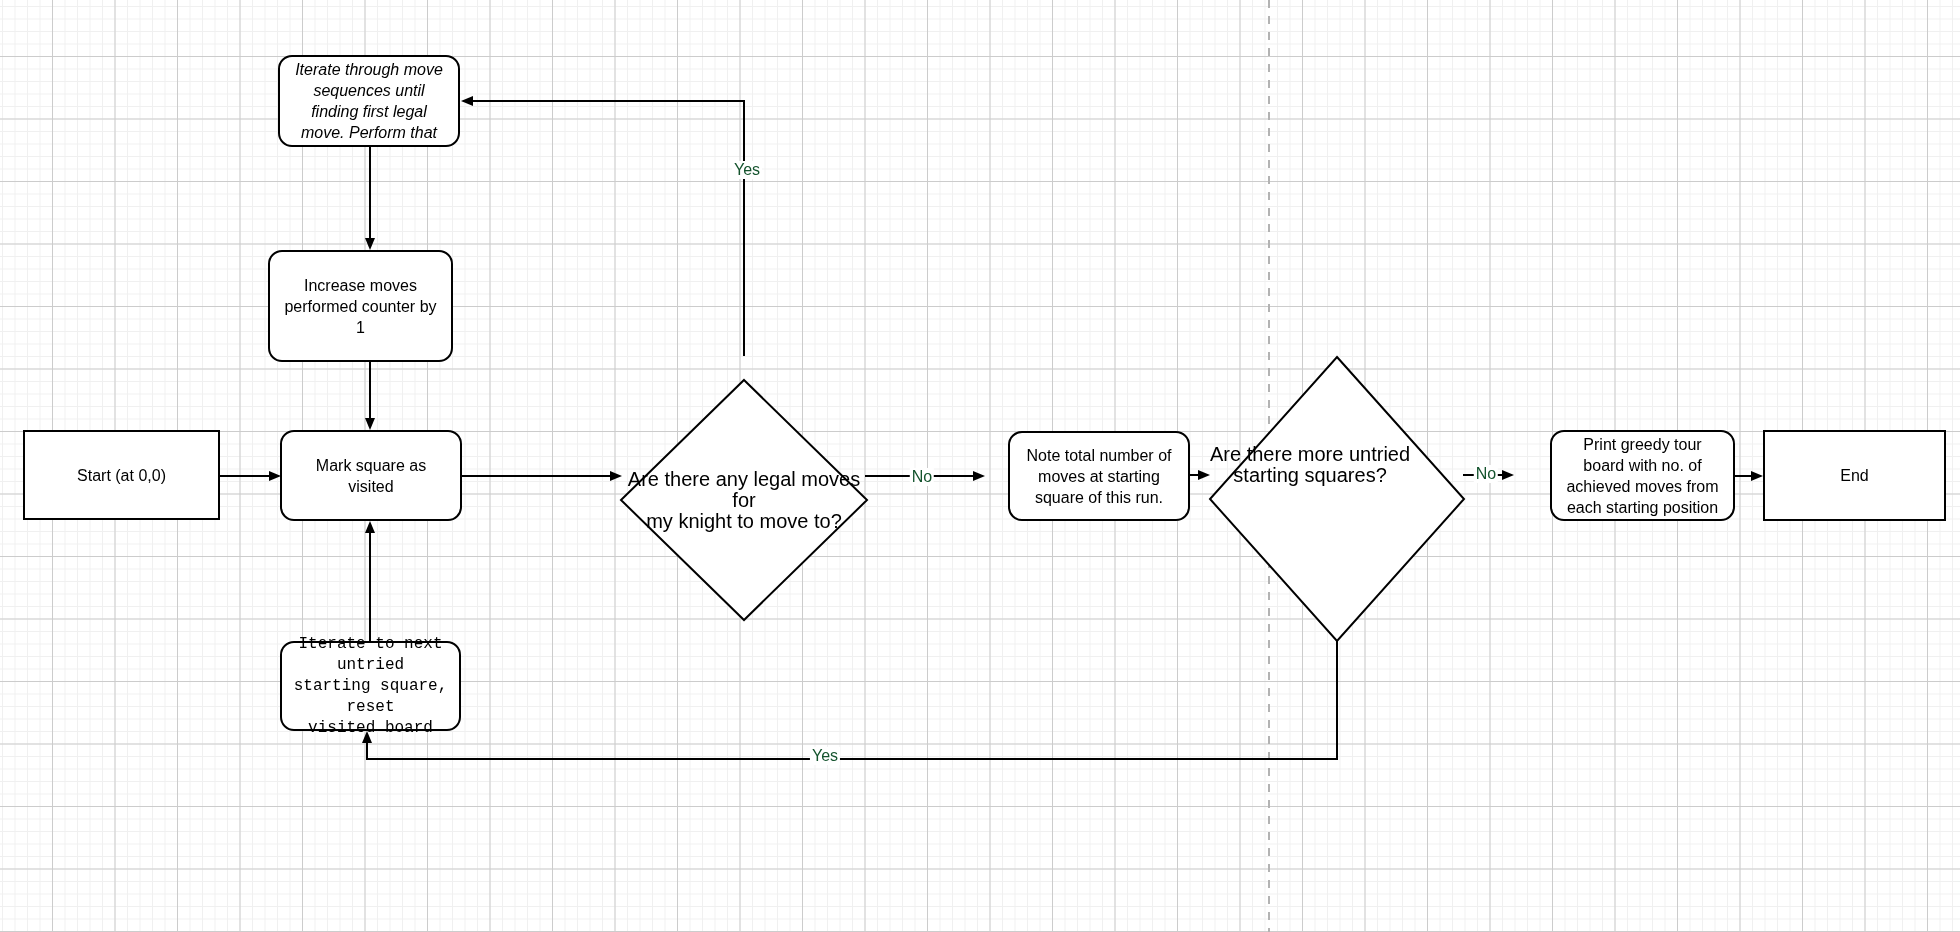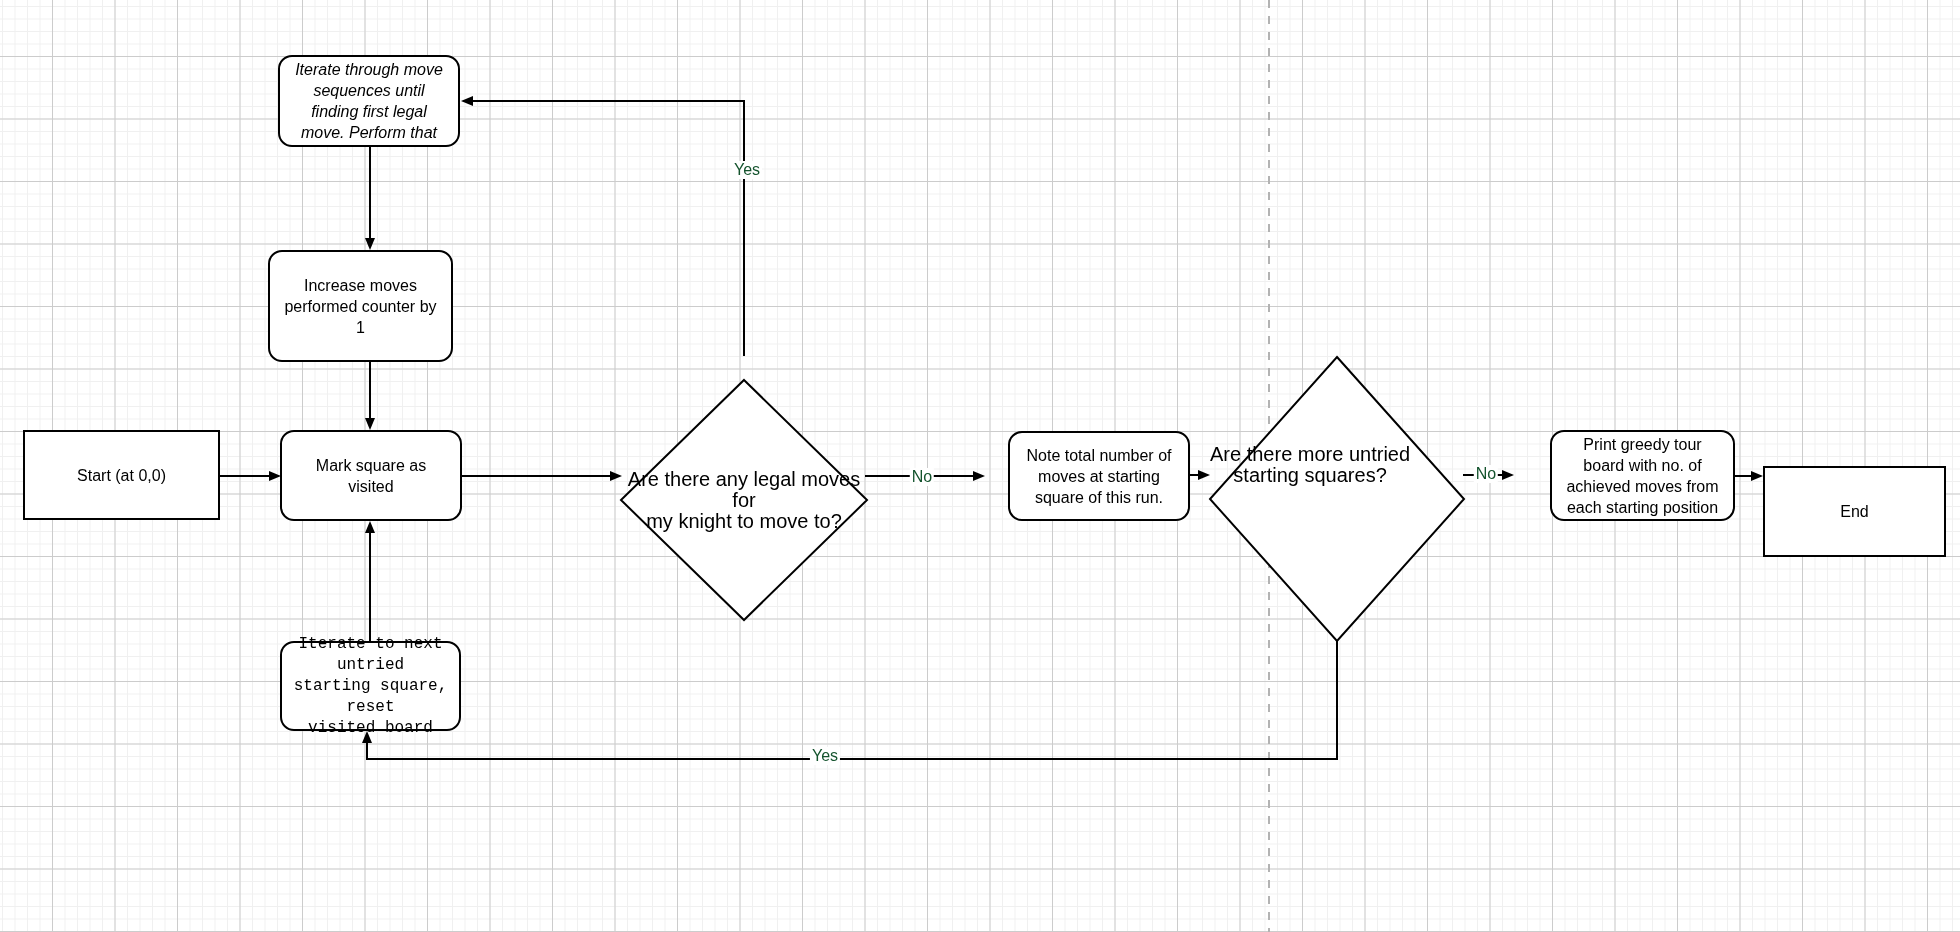--- a/index.html
+++ b/index.html
@@ -172,21 +172,21 @@
 starting squares?</span>
   </div>
 
   <div class="node rounded" style="left:1514px; top:430px; width:185px; height:91px;margin-left:36px;">
     <span class="label">Print greedy tour
 board with no. of
 achieved moves from
 each starting position</span>
   </div>
 
-  <div class="node" style="left:1763px; top:430px; width:183px; height:91px;margin-top:36px;">
+  <div class="node" style="left:1763px; top:430px; width:183px; height:91px;">
     <span class="label">End</span>
   </div>
 
   <div class="node rounded" style="left:280px; top:641px; width:181px; height:90px;font-family:Liberation Mono, monospace;">
     <span class="label">Iterate to next untried
 starting square, reset
 visited board</span>
   </div>
 
 </div>

